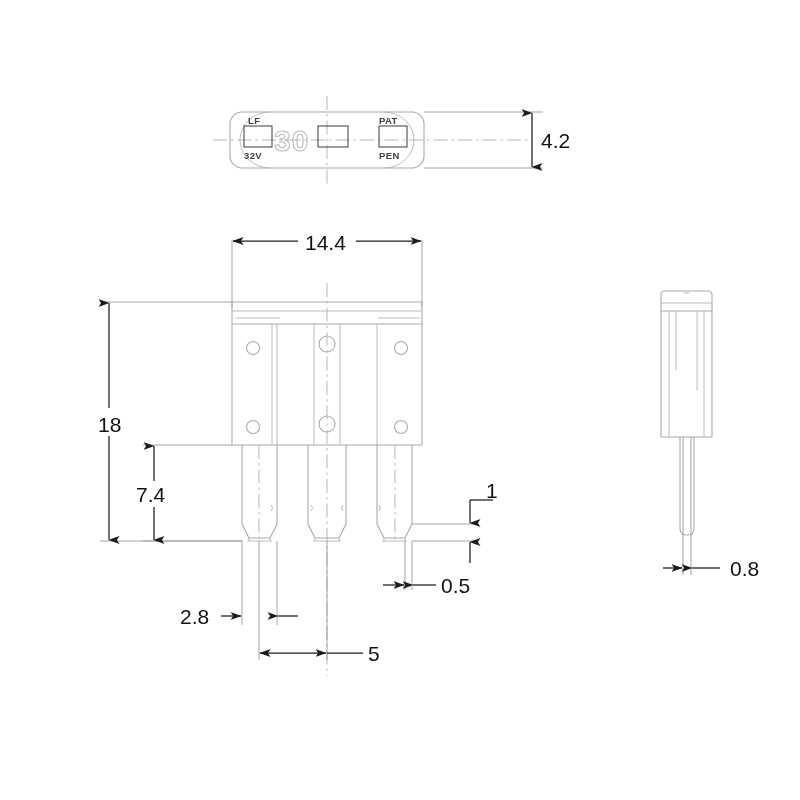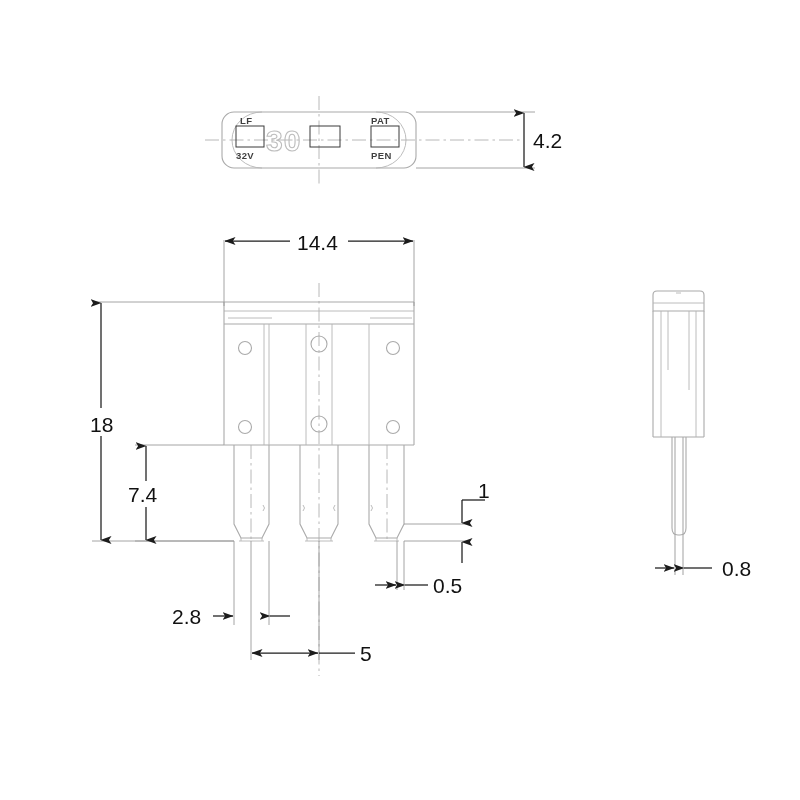--- a/index.html
+++ b/index.html
@@ -9,21 +9,21 @@
   }
   body {
     width: 800px;
     height: 800px;
     font-family: "Liberation Sans", sans-serif;
     overflow: hidden;
     position: relative;
   }
   #drawing-root {
     position: absolute;
-    left: 0;
+    left: 8px;
     top: 0;
     width: 769px;
     height: 800px;
   }
   svg#tech-drawing {
     display: block;
     width: 800px;
     height: 800px;
     background: #ffffff;
   }

